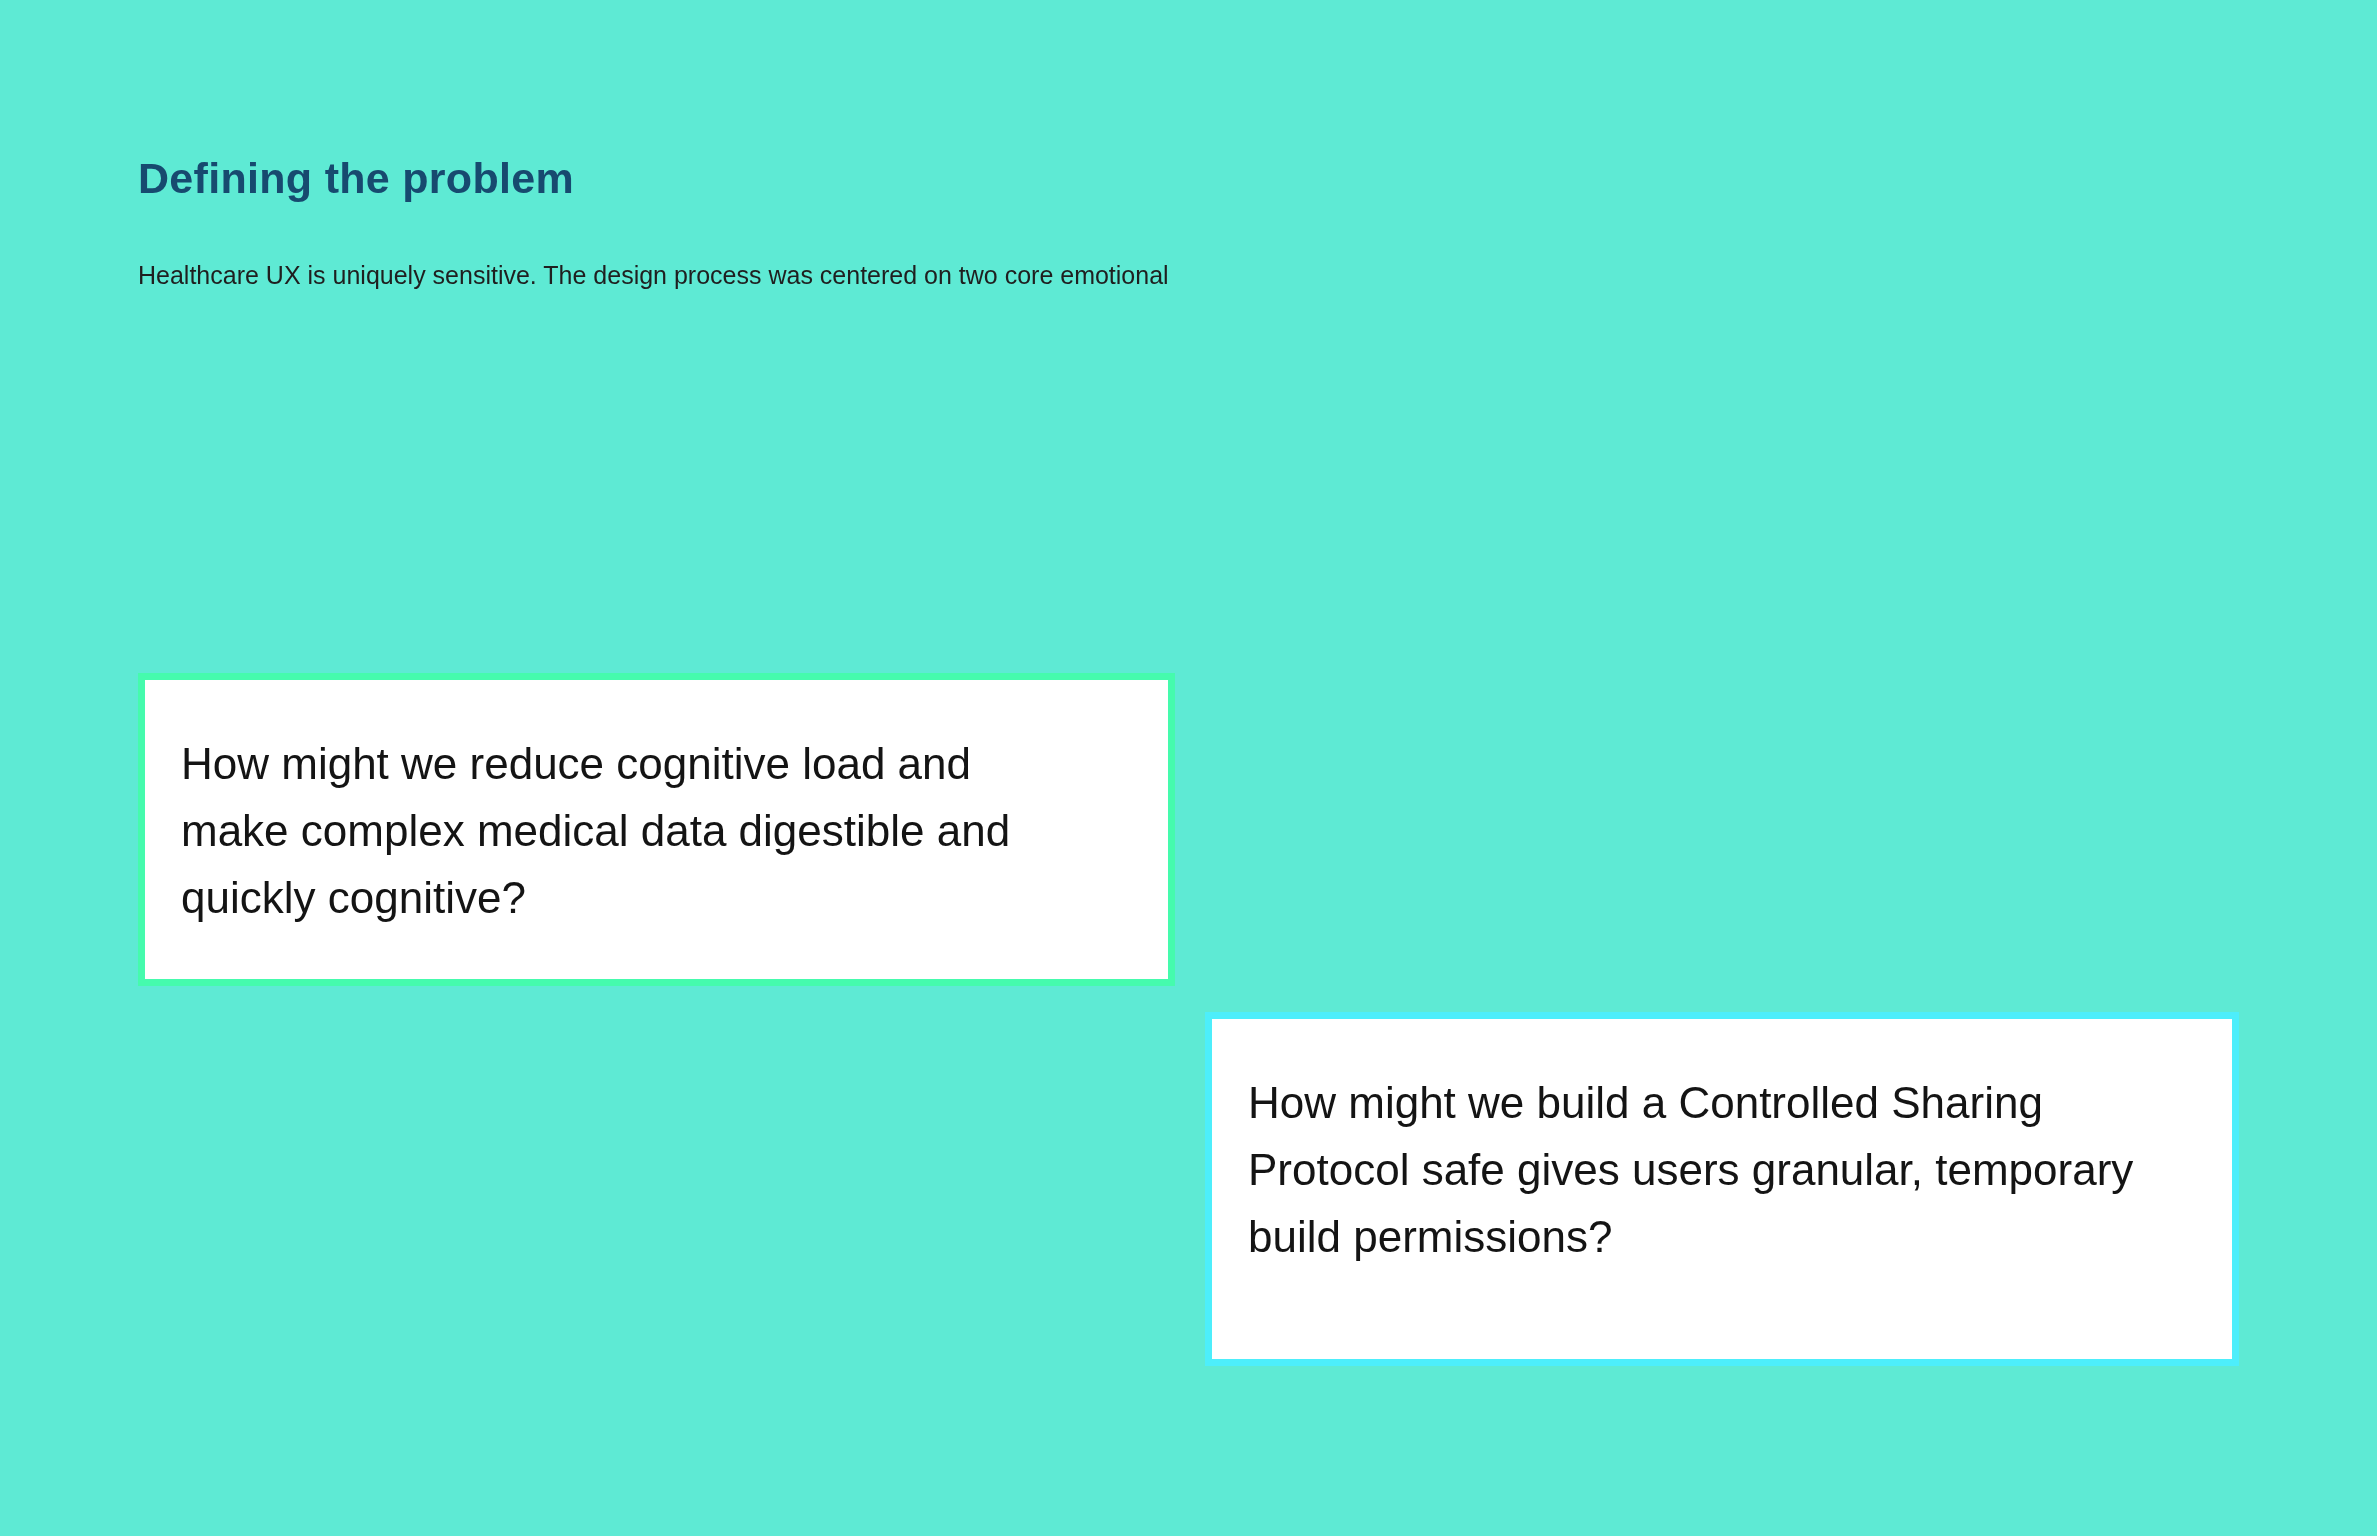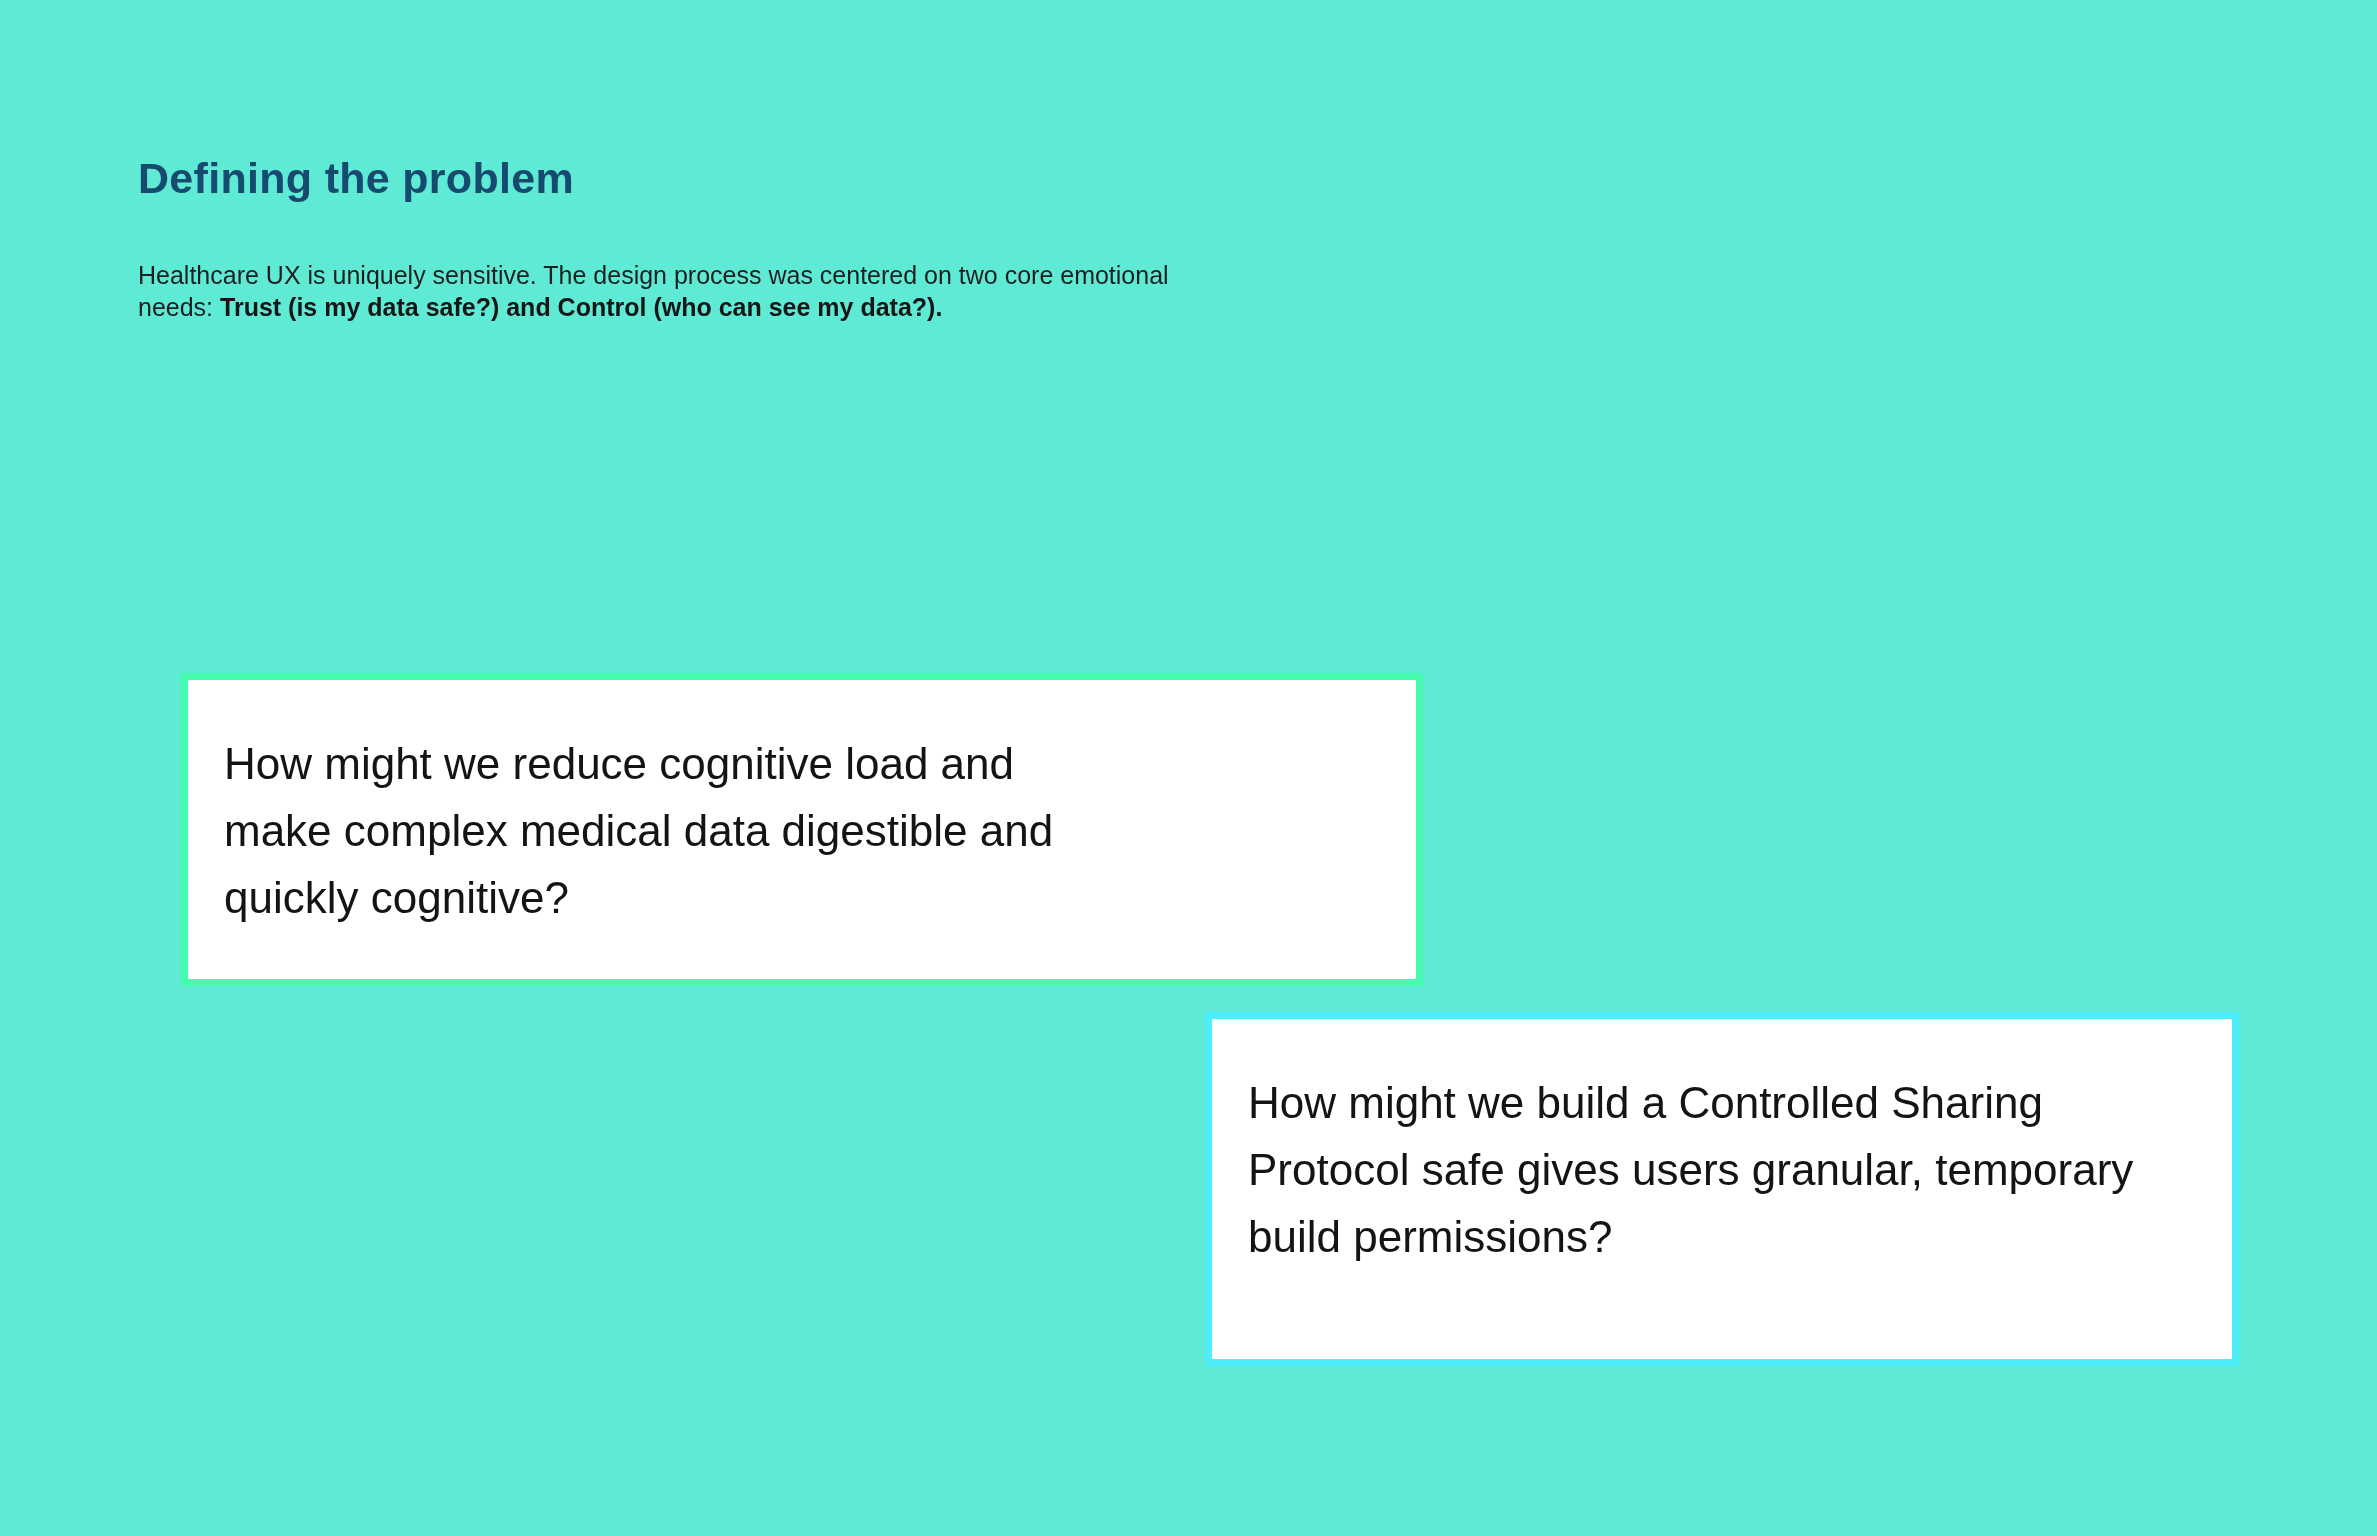--- a/index.html
+++ b/index.html
@@ -49,24 +49,23 @@
     white-space: nowrap;
   }
   .card {
     position: absolute;
     box-sizing: border-box;
     background: #ffffff;
   }
   .card.card-1 {
     left: 138px;
     top: 673px;
-    width: 1242px;
+    width: 1037px;
     height: 313px;
     border: 7.6px solid #45fbad;
-    margin-left: 43px;
   }
   .card.card-2 {
     left: 1205px;
     top: 1012px;
     width: 1034px;
     height: 354px;
     border: 7.6px solid #4deefb;
   }
   .card-text {
     padding: 50px 20.6px 0 36px;
@@ -79,21 +78,20 @@
 </style>
 </head>
 <body>
 
 <div class="canvas">
 
   <h1 class="page-title" style="color: rgb(23, 74, 111);">Defining the problem</h1>
 
   <div class="intro">
     <div class="line">Healthcare UX is uniquely sensitive. The design process was centered on two core emotional</div>
-    <div class="line"><span>needs: </span><span class="em">Trust (is my data safe?) and Control (who can see my data?).</span></div>
   </div>
 
 
   <div class="card card-1" style="border-color: rgb(69, 251, 173);">
     <div class="card-text">
       <div class="line">How might we reduce cognitive load and</div>
       <div class="line">make complex medical data digestible and</div>
       <div class="line">quickly cognitive?</div>
     </div>
   </div>

